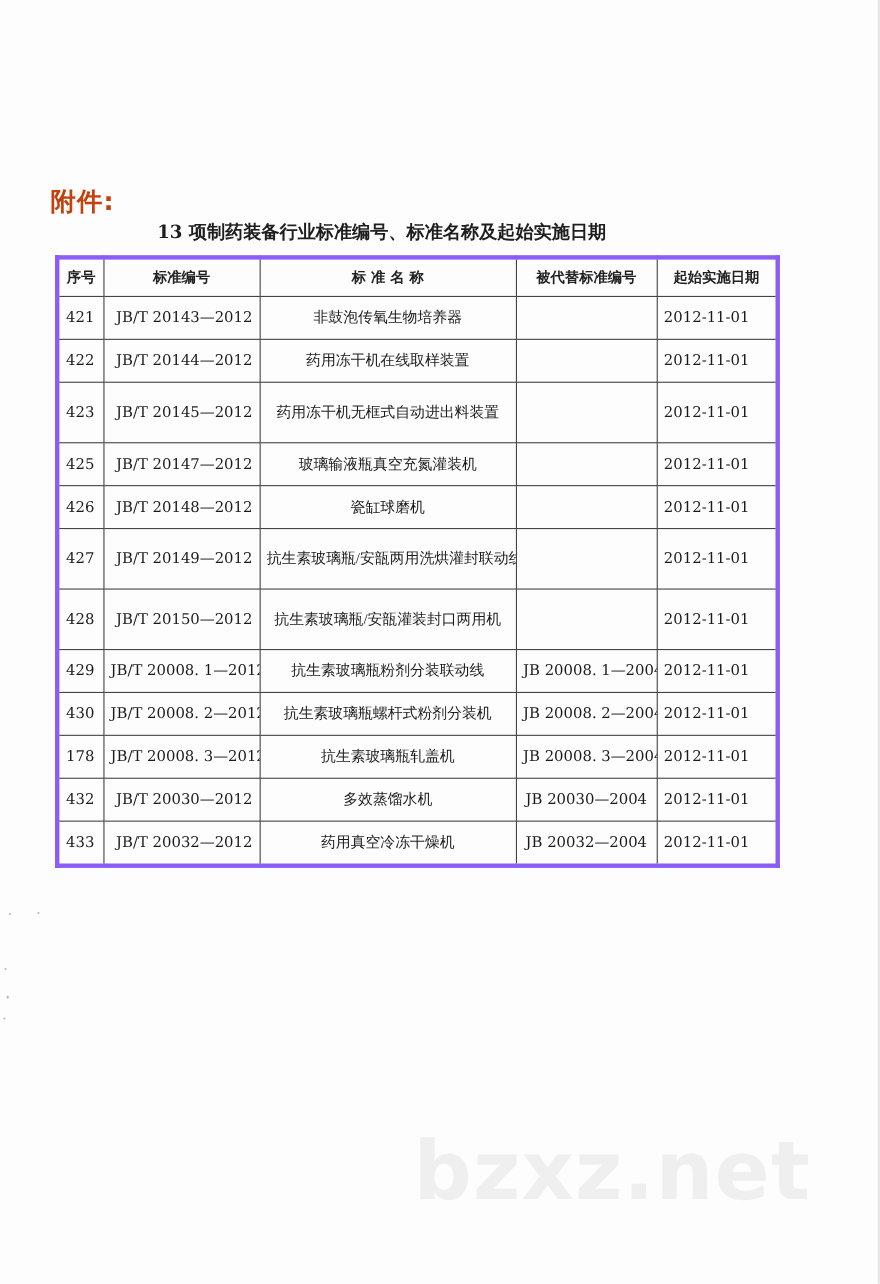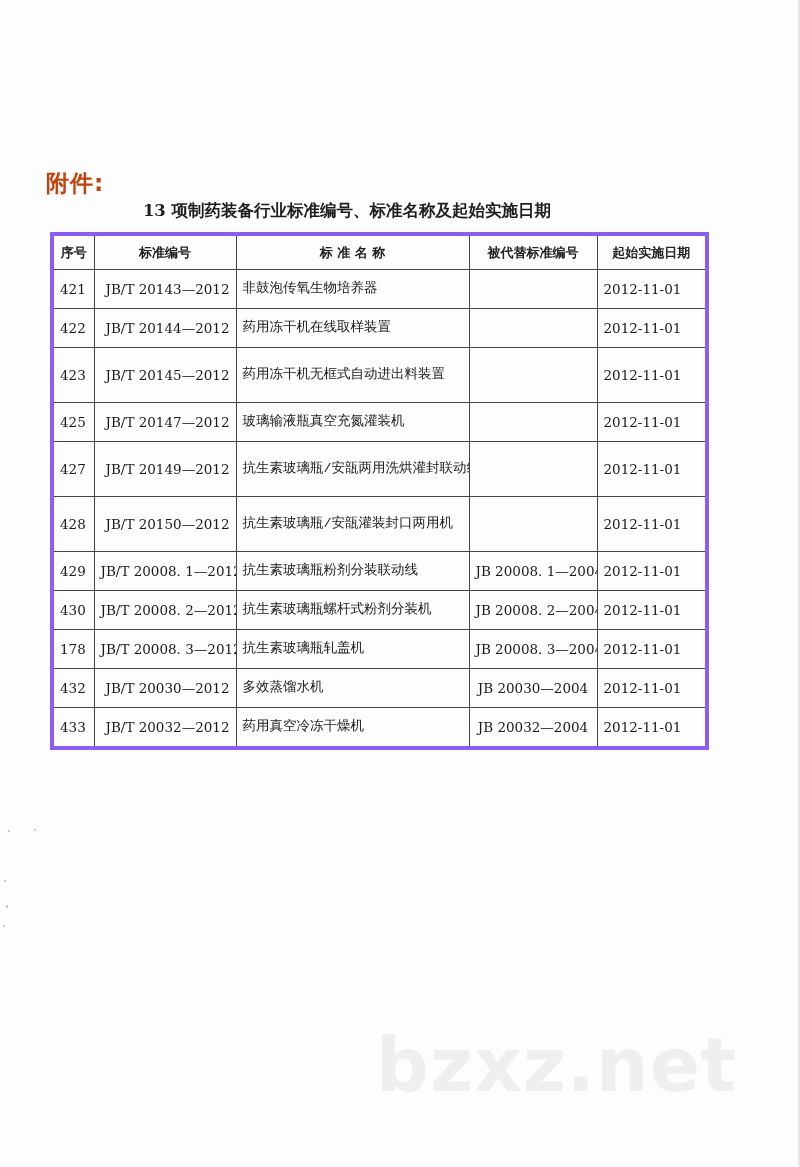--- a/index.html
+++ b/index.html
@@ -57,21 +57,21 @@
       font-family: "DejaVu Sans", sans-serif;
       font-weight: bold;
       font-size: 13px;
       height: 33px;
       text-align: center;
       color: #222;
     }
     th.col-seq { text-align: left; padding-left: 6px; }
     td.seq { text-align: left; padding: 0 2px; }
     td.code { text-align: right; padding: 0 2px; }
-    td.name { text-align: left; padding-left: 8px; white-space: normal; font-family: Liberation Mono, monospace; font-size: 13.5px; }
+    td.name { text-align: center; padding-left: 8px; white-space: normal; font-family: Liberation Serif, serif; font-size: 13.5px; }
     td.replaced { text-align: center; padding: 0 2px; }
     td.date { text-align: left; }
     tr.single td { height: 38px; }
     tr.double td { height: 54px; }
     .watermark {
       position: absolute;
       left: 376px; top: 1022px;
       font-family: "DejaVu Sans", sans-serif;
       font-weight: bold;
       font-size: 74px;
@@ -127,20 +127,27 @@
       <td class="replaced"></td>
       <td class="date">2012-11-01</td>
     </tr>
     <tr class="single">
       <td class="seq">425</td>
       <td class="code">JB/T 20147—2012</td>
       <td class="name">玻璃输液瓶真空充氮灌装机</td>
       <td class="replaced"></td>
       <td class="date">2012-11-01</td>
     </tr>
+    <tr class="single">
+      <td class="seq">426</td>
+      <td class="code">JB/T 20148—2012</td>
+      <td class="name">瓷缸球磨机</td>
+      <td class="replaced"></td>
+      <td class="date">2012-11-01</td>
+    </tr>
     <tr class="double">
       <td class="seq">427</td>
       <td class="code">JB/T 20149—2012</td>
       <td class="name">抗生素玻璃瓶/安瓿两用洗烘灌封联动线</td>
       <td class="replaced"></td>
       <td class="date">2012-11-01</td>
     </tr>
     <tr class="double">
       <td class="seq">428</td>
       <td class="code">JB/T 20150—2012</td>

